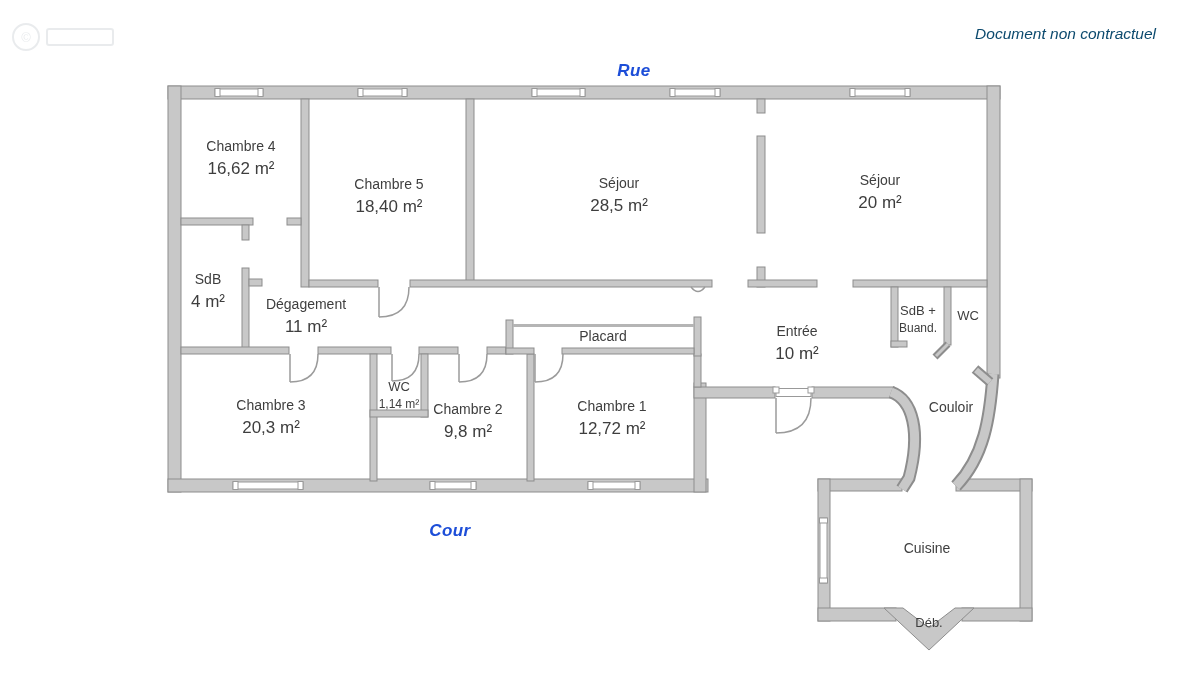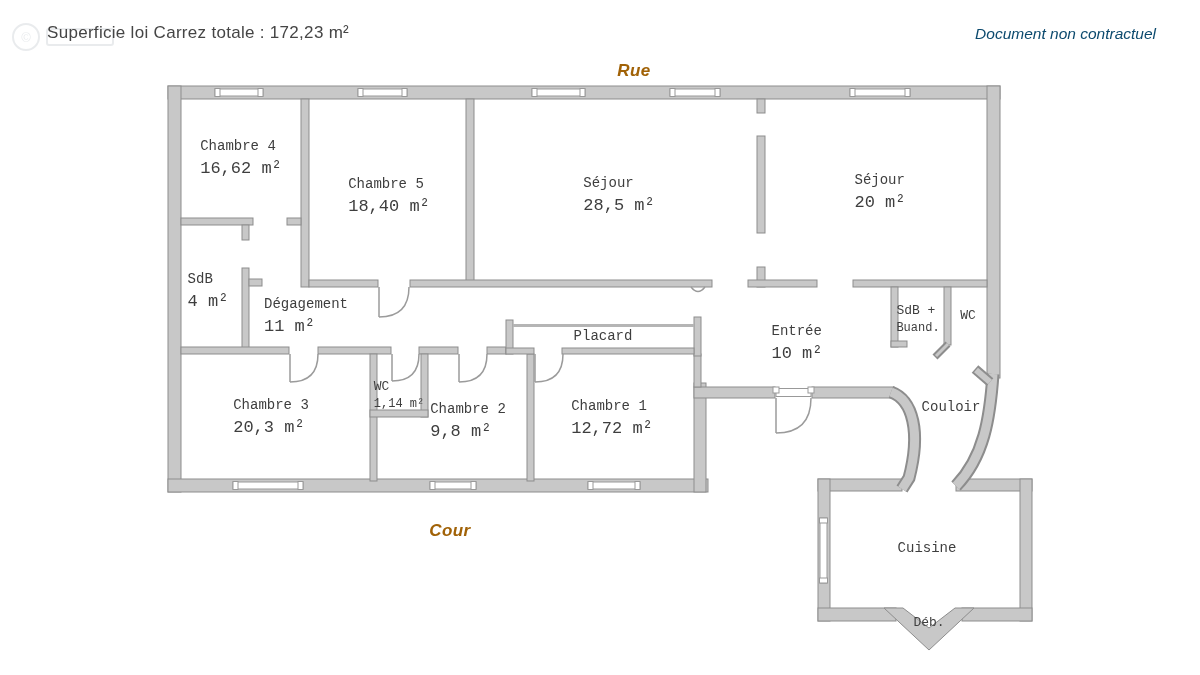--- a/index.html
+++ b/index.html
@@ -4,24 +4,24 @@
 <style>
   html,body{margin:0;padding:0;background:#ffffff;width:1200px;height:675px;overflow:hidden;}
   #stage{position:relative;width:1200px;height:675px;background:#ffffff;
          font-family:"Liberation Sans","DejaVu Sans",sans-serif;color:#3e3e3e;}
   #plan-svg{position:absolute;left:0;top:0;width:1200px;height:675px;}
 
   .hdr-left{position:absolute;left:47px;top:23px;font-size:17px;letter-spacing:.3px;color:#454545;}
   .hdr-right{position:absolute;right:44px;top:25px;font-size:15.5px;font-style:italic;color:#0c4a6e;}
 
   .compass{position:absolute;transform:translate(-50%,-50%);font-size:17px;font-weight:bold;
-           font-style:italic;color:#a16207;letter-spacing:.4px;}
-
-  .room-label{position:absolute;transform:translate(-50%,-50%);text-align:left;
-              font-size:14px;line-height:1.4;color:#3e3e3e;white-space:nowrap;font-family:Liberation Mono, monospace;}
+           font-style:italic;color:#1d4ed8;letter-spacing:.4px;}
+
+  .room-label{position:absolute;transform:translate(-50%,-50%);text-align:center;
+              font-size:14px;line-height:1.4;color:#3e3e3e;white-space:nowrap;}
   .room-label .l2{display:block;font-size:17px;}
   .room-label .l2:empty{display:none;}
   .room-label.small{font-size:13px;}
   .room-label.small .l2{font-size:12px;}
 
   .watermark{position:absolute;left:12px;top:20px;width:130px;height:34px;opacity:.13;
              display:flex;align-items:center;gap:6px;color:#5a6b7a;}
   .watermark .wm-circle{width:24px;height:24px;border:2px solid #5a6b7a;border-radius:50%;
              display:flex;align-items:center;justify-content:center;font-size:13px;}
   .watermark .wm-bar{width:64px;height:14px;border:2px solid #5a6b7a;border-radius:3px;}
@@ -29,21 +29,20 @@
 </head>
 <body>
 
 <div id="stage">
 
   <div class="watermark">
     <span class="wm-circle">©</span>
     <span class="wm-bar"></span>
   </div>
 
-  <div class="hdr-left">Superficie loi Carrez totale :  172,23 m²</div>
   <div class="hdr-right">Document non contractuel</div>
 
   <div class="compass" style="left:634px;top:71px">Rue</div>
   <div class="compass" style="left:450px;top:531px">Cour</div>
 
   <svg id="plan-svg" viewBox="0 0 1200 675">
 
     <g fill="#c8c8c8" stroke="#8d8d8d" stroke-width="1">
       <rect x="168" y="86" width="832" height="13"></rect>
       <rect x="168" y="86" width="13" height="406"></rect>

